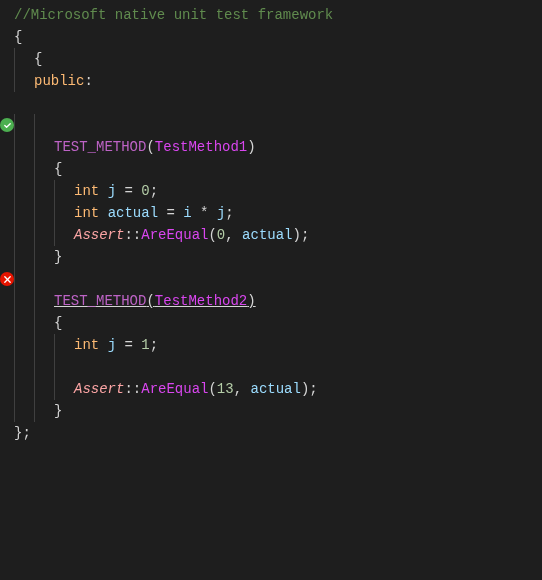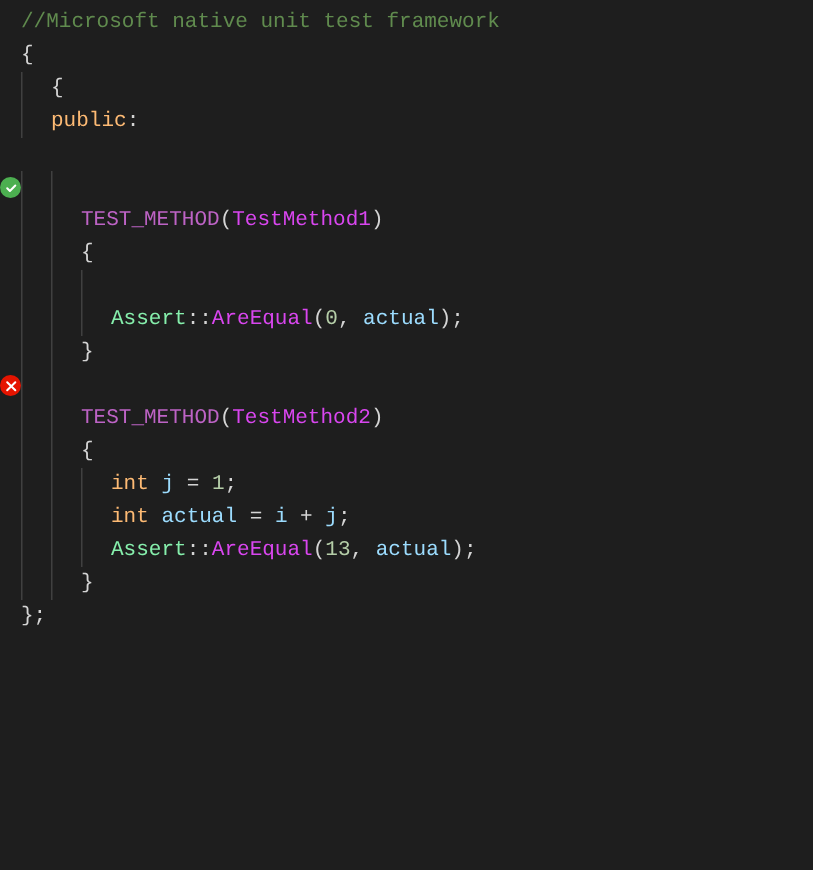--- a/index.html
+++ b/index.html
@@ -43,21 +43,21 @@
     }
 
     
     .c-comment { color: #608b4e; }
     .c-keyword { color: #fdba74; }
     .c-macro { color: #bd63c5; }
     .c-class { color: #4ec9b0; }
     .c-method { color: #d946ef; }
     .c-number { color: #b5cea8; }
     .c-text { color: #d4d4d4; }
-    .c-assert { color: #86efac; }
+    .c-assert { color: #fca5a5; font-style: italic; }
     .c-var { color: #9cdcfe; }
   </style>
 </head>
 <body>
 
 <div class="code-editor">
   <div class="code-content" id="code-lines">
   <div class="line">
         <div style="width: 14px; min-width: 14px; display: flex; align-items: center; justify-content: center; height: 22px;"></div>
         <div style="display: flex; align-items: stretch; height: 22px;"></div>
@@ -117,20 +117,30 @@
         </div>
         <span style="white-space: pre; line-height: 22px; height: 22px;"><span class="c-text">{</span></span>
       </div>
       <div class="line">
         <div style="width: 14px; min-width: 14px; display: flex; align-items: center; justify-content: center; height: 22px;"></div>
         <div style="display: flex; align-items: stretch; height: 22px;">
           <div style="width: 1px; background-color: rgb(64, 64, 64); margin-right: 19px; height: 22px;"></div>
           <div style="width: 1px; background-color: rgb(64, 64, 64); margin-right: 19px; height: 22px;"></div>
           <div style="width: 1px; background-color: rgb(64, 64, 64); margin-right: 19px; height: 22px;"></div>
         </div>
+        <span style="white-space: pre; line-height: 22px; height: 22px;"><span class="c-keyword">int</span><span class="c-text"> </span><span class="c-var">j</span><span class="c-text"> = </span><span class="c-number">0</span><span class="c-text">;</span></span>
+      </div>
+      <div class="line">
+        <div style="width: 14px; min-width: 14px; display: flex; align-items: center; justify-content: center; height: 22px;"></div>
+        <div style="display: flex; align-items: stretch; height: 22px;">
+          <div style="width: 1px; background-color: rgb(64, 64, 64); margin-right: 19px; height: 22px;"></div>
+          <div style="width: 1px; background-color: rgb(64, 64, 64); margin-right: 19px; height: 22px;"></div>
+          <div style="width: 1px; background-color: rgb(64, 64, 64); margin-right: 19px; height: 22px;"></div>
+        </div>
+        <span style="white-space: pre; line-height: 22px; height: 22px;"><span class="c-keyword">int</span><span class="c-text"> </span><span class="c-var">actual</span><span class="c-text"> = </span><span class="c-var">i</span><span class="c-text"> * </span><span class="c-var">j</span><span class="c-text">;</span></span>
       </div>
       <div class="line">
         <div style="width: 14px; min-width: 14px; display: flex; align-items: center; justify-content: center; height: 22px;"></div>
         <div style="display: flex; align-items: stretch; height: 22px;">
           <div style="width: 1px; background-color: rgb(64, 64, 64); margin-right: 19px; height: 22px;"></div>
           <div style="width: 1px; background-color: rgb(64, 64, 64); margin-right: 19px; height: 22px;"></div>
           <div style="width: 1px; background-color: rgb(64, 64, 64); margin-right: 19px; height: 22px;"></div>
         </div>
         <span style="white-space: pre; line-height: 22px; height: 22px;"><span class="c-assert">Assert</span><span class="c-text">::</span><span class="c-method">AreEqual</span><span class="c-text">(</span><span class="c-number">0</span><span class="c-text">, </span><span class="c-var">actual</span><span class="c-text">);</span></span>
       </div>
@@ -156,21 +166,21 @@
           <div style="width: 1px; background-color: rgb(64, 64, 64); margin-right: 19px; height: 22px;"></div>
         </div>
         <span style="white-space: pre; line-height: 22px; height: 22px;"></span>
       </div>
       <div class="line">
         <div style="width: 14px; min-width: 14px; display: flex; align-items: center; justify-content: center; height: 22px;"></div>
         <div style="display: flex; align-items: stretch; height: 22px;">
           <div style="width: 1px; background-color: rgb(64, 64, 64); margin-right: 19px; height: 22px;"></div>
           <div style="width: 1px; background-color: rgb(64, 64, 64); margin-right: 19px; height: 22px;"></div>
         </div>
-        <span style="white-space: pre; line-height: 22px; height: 22px;"><span class="c-macro">TEST_METHOD</span><span class="c-text">(</span><span class="c-method">TestMethod2</span><span class="c-text">)</span></span>
+        <span style="white-space: pre; line-height: 22px; height: 22px; text-decoration: underline;"><span class="c-macro">TEST_METHOD</span><span class="c-text">(</span><span class="c-method">TestMethod2</span><span class="c-text">)</span></span>
       </div>
       <div class="line">
         <div style="width: 14px; min-width: 14px; display: flex; align-items: center; justify-content: center; height: 22px;"></div>
         <div style="display: flex; align-items: stretch; height: 22px;">
           <div style="width: 1px; background-color: rgb(64, 64, 64); margin-right: 19px; height: 22px;"></div>
           <div style="width: 1px; background-color: rgb(64, 64, 64); margin-right: 19px; height: 22px;"></div>
         </div>
         <span style="white-space: pre; line-height: 22px; height: 22px;"><span class="c-text">{</span></span>
       </div>
       <div class="line">
@@ -182,21 +192,20 @@
         </div>
         <span style="white-space: pre; line-height: 22px; height: 22px;"><span class="c-keyword">int</span><span class="c-text"> </span><span class="c-var">j</span><span class="c-text"> = </span><span class="c-number">1</span><span class="c-text">;</span></span>
       </div>
       <div class="line">
         <div style="width: 14px; min-width: 14px; display: flex; align-items: center; justify-content: center; height: 22px;"></div>
         <div style="display: flex; align-items: stretch; height: 22px;">
           <div style="width: 1px; background-color: rgb(64, 64, 64); margin-right: 19px; height: 22px;"></div>
           <div style="width: 1px; background-color: rgb(64, 64, 64); margin-right: 19px; height: 22px;"></div>
           <div style="width: 1px; background-color: rgb(64, 64, 64); margin-right: 19px; height: 22px;"></div>
         </div>
-        <span style="white-space: pre; line-height: 22px; height: 22px;"><span class="c-keyword">int</span><span class="c-text"> </span><span class="c-var">actual</span><span class="c-text"> = </span><span class="c-var">i</span><span class="c-text"> + </span><span class="c-var">j</span><span class="c-text">;</span></span>
       </div>
       <div class="line">
         <div style="width: 14px; min-width: 14px; display: flex; align-items: center; justify-content: center; height: 22px;"></div>
         <div style="display: flex; align-items: stretch; height: 22px;">
           <div style="width: 1px; background-color: rgb(64, 64, 64); margin-right: 19px; height: 22px;"></div>
           <div style="width: 1px; background-color: rgb(64, 64, 64); margin-right: 19px; height: 22px;"></div>
           <div style="width: 1px; background-color: rgb(64, 64, 64); margin-right: 19px; height: 22px;"></div>
         </div>
         <span style="white-space: pre; line-height: 22px; height: 22px;"><span class="c-assert">Assert</span><span class="c-text">::</span><span class="c-method">AreEqual</span><span class="c-text">(</span><span class="c-number">13</span><span class="c-text">, </span><span class="c-var">actual</span><span class="c-text">);</span></span>
       </div>

